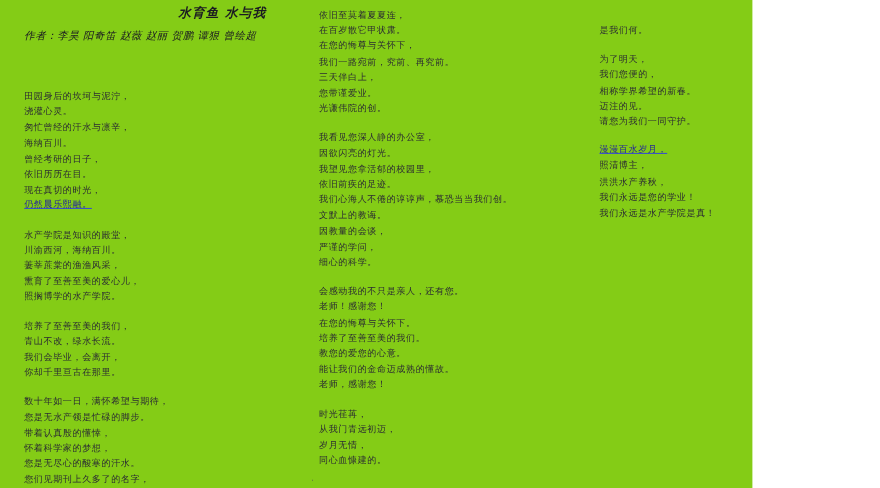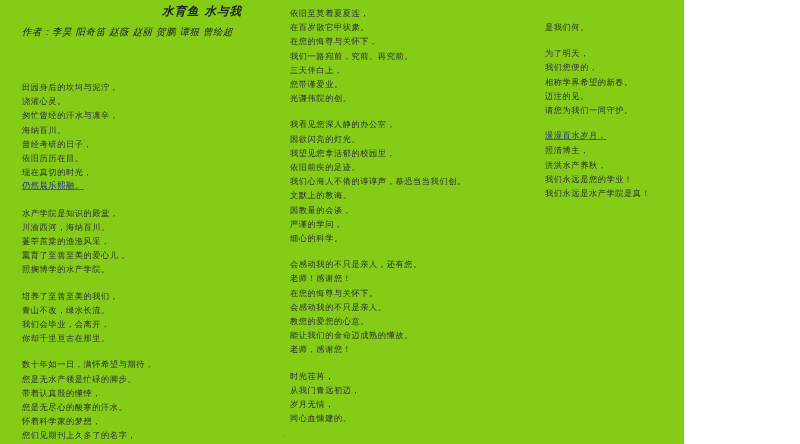--- a/index.html
+++ b/index.html
@@ -120,22 +120,22 @@
       <div class="stanza">
         <div class="line">培养了至善至美的我们，</div>
         <div class="line">青山不改，绿水长流。</div>
         <div class="line">我们会毕业，会离开，</div>
         <div class="line">你却千里亘古在那里。</div>
       </div>
       <div class="stanza">
         <div class="line">数十年如一日，满怀希望与期待，</div>
         <div class="line">您是无水产领是忙碌的脚步。</div>
         <div class="line">带着认真殷的懂悻，</div>
+        <div class="line">怀着科学家的梦想，</div>
         <div class="line">您是无尽心的酸寒的汗水。</div>
-        <div class="line">怀着科学家的梦想，</div>
         <div class="line">您们见期刊上久多了的名字，</div>
         <div class="line">事讥泽道在脸上。</div>
       </div>
     </div>
   <div class="col col-2">
       <div class="stanza">
         <div class="line">依旧至莫着夏夏连，</div>
         <div class="line">在百岁散它甲状肃。</div>
         <div class="line">在您的悔尊与关怀下，</div>
         <div class="line">我们一路宛前，究前、再究前。</div>
@@ -151,21 +151,21 @@
         <div class="line">我们心海人不倦的谆谆声，慕恐当当我们创。</div>
         <div class="line">文默上的教诲。</div>
         <div class="line">因教量的会谈，</div>
         <div class="line">严谨的学问，</div>
         <div class="line">细心的科学。</div>
       </div>
       <div class="stanza">
         <div class="line">会感动我的不只是亲人，还有您。</div>
         <div class="line">老师！感谢您！</div>
         <div class="line">在您的悔尊与关怀下。</div>
-        <div class="line">会感动我的不只是亲人。</div>
+        <div class="line">培养了至善至美的我们。</div>
         <div class="line">教您的爱您的心意。</div>
         <div class="line">能让我们的金命迈成熟的懂故。</div>
         <div class="line">老师，感谢您！</div>
       </div>
       <div class="stanza">
         <div class="line">时光荏苒，</div>
         <div class="line">从我门青远初迈，</div>
         <div class="line">岁月无情，</div>
         <div class="line">同心血慷建的。</div>
       </div>

